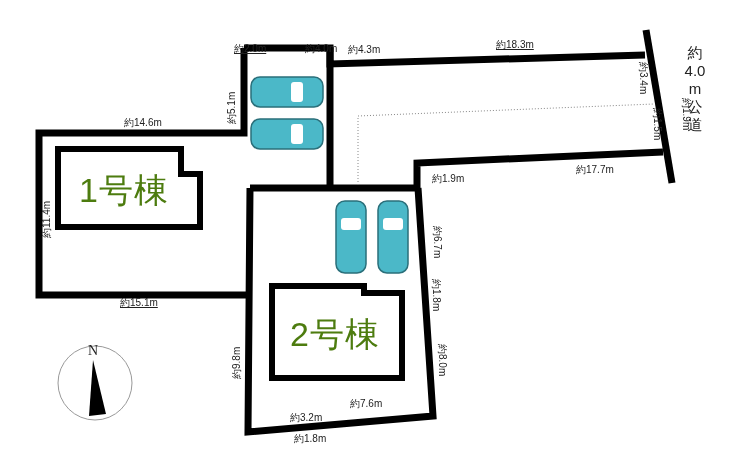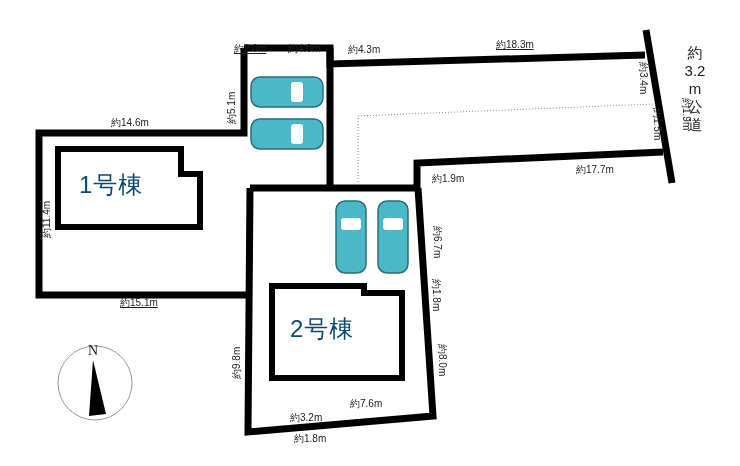--- a/index.html
+++ b/index.html
@@ -1,20 +1,20 @@
 <!DOCTYPE html>
 <html><head>
 <meta charset="utf-8">
 <style>
   html,body{margin:0;padding:0;background:#fff;}
   #stage{position:relative;width:740px;height:466px;overflow:hidden;background:#fff;font-family:"Liberation Sans",sans-serif;}
   svg{position:absolute;left:0;top:0;}
   .lbl{position:absolute;font-size:10px;color:#222;white-space:nowrap;line-height:1;}
   .v{transform-origin:left top;}
-  .bldg{position:absolute;font-size:24px;color:#0c4a6e;letter-spacing:1px;line-height:1;}
+  .bldg{position:absolute;font-size:34px;color:#4d7c0f;letter-spacing:1px;line-height:1;}
   .road{position:absolute;left:683px;top:44px;width:24px;font-size:15px;color:#222;text-align:center;line-height:18px;}
 </style>
 </head>
 <body>
 
 <div id="stage">
   <svg width="740" height="466" viewBox="0 0 740 466">
 
     <polyline points="244,48 244,133 39,133 39,295 248,295" fill="none" stroke="#000" stroke-width="7"></polyline>
 
@@ -56,31 +56,31 @@
     </g>
   </svg>
 
   <div class="lbl" style="left:88px;top:344px;font-size:14px;font-family:'Liberation Serif',serif;">N</div>
 
   <div class="bldg" style="left:79px;top:173px;">1号棟</div>
   <div class="bldg" style="left:290px;top:317px;text-align:right;">2号棟</div>
 
   <div class="road">
     <div>約</div>
-    <div>3.2</div>
+    <div>4.0</div>
     <div>m</div>
     <div>公</div>
     <div>道</div>
   </div>
 
   <div class="lbl" style="left:234px;top:44px;text-decoration:underline;">約2.0m</div>
-  <div class="lbl" style="left:288px;top:44px;">約4.0m</div>
+  <div class="lbl" style="left:305px;top:44px;">約4.0m</div>
   <div class="lbl" style="left:348px;top:45px;">約4.3m</div>
   <div class="lbl" style="left:496px;top:40px;text-decoration:underline;">約18.3m</div>
-  <div class="lbl" style="left:111px;top:118px;">約14.6m</div>
+  <div class="lbl" style="left:124px;top:118px;">約14.6m</div>
   <div class="lbl" style="left:120px;top:298px;text-decoration:underline;">約15.1m</div>
   <div class="lbl" style="left:432px;top:174px;">約1.9m</div>
   <div class="lbl" style="left:532px;top:165px;margin-left:44px;">約17.7m</div>
   <div class="lbl" style="left:261px;top:413px;padding-left:29px;">約3.2m</div>
   <div class="lbl" style="left:350px;top:399px;">約7.6m</div>
   <div class="lbl" style="left:294px;top:434px;">約1.8m</div>
 
   <div class="lbl v" style="left:227px;top:124px;transform:rotate(-90deg);">約5.1m</div>
   <div class="lbl v" style="left:42px;top:238px;transform:rotate(-90deg);">約11.4m</div>
   <div class="lbl v" style="left:232px;top:379px;transform:rotate(-90deg);">約9.8m</div>

